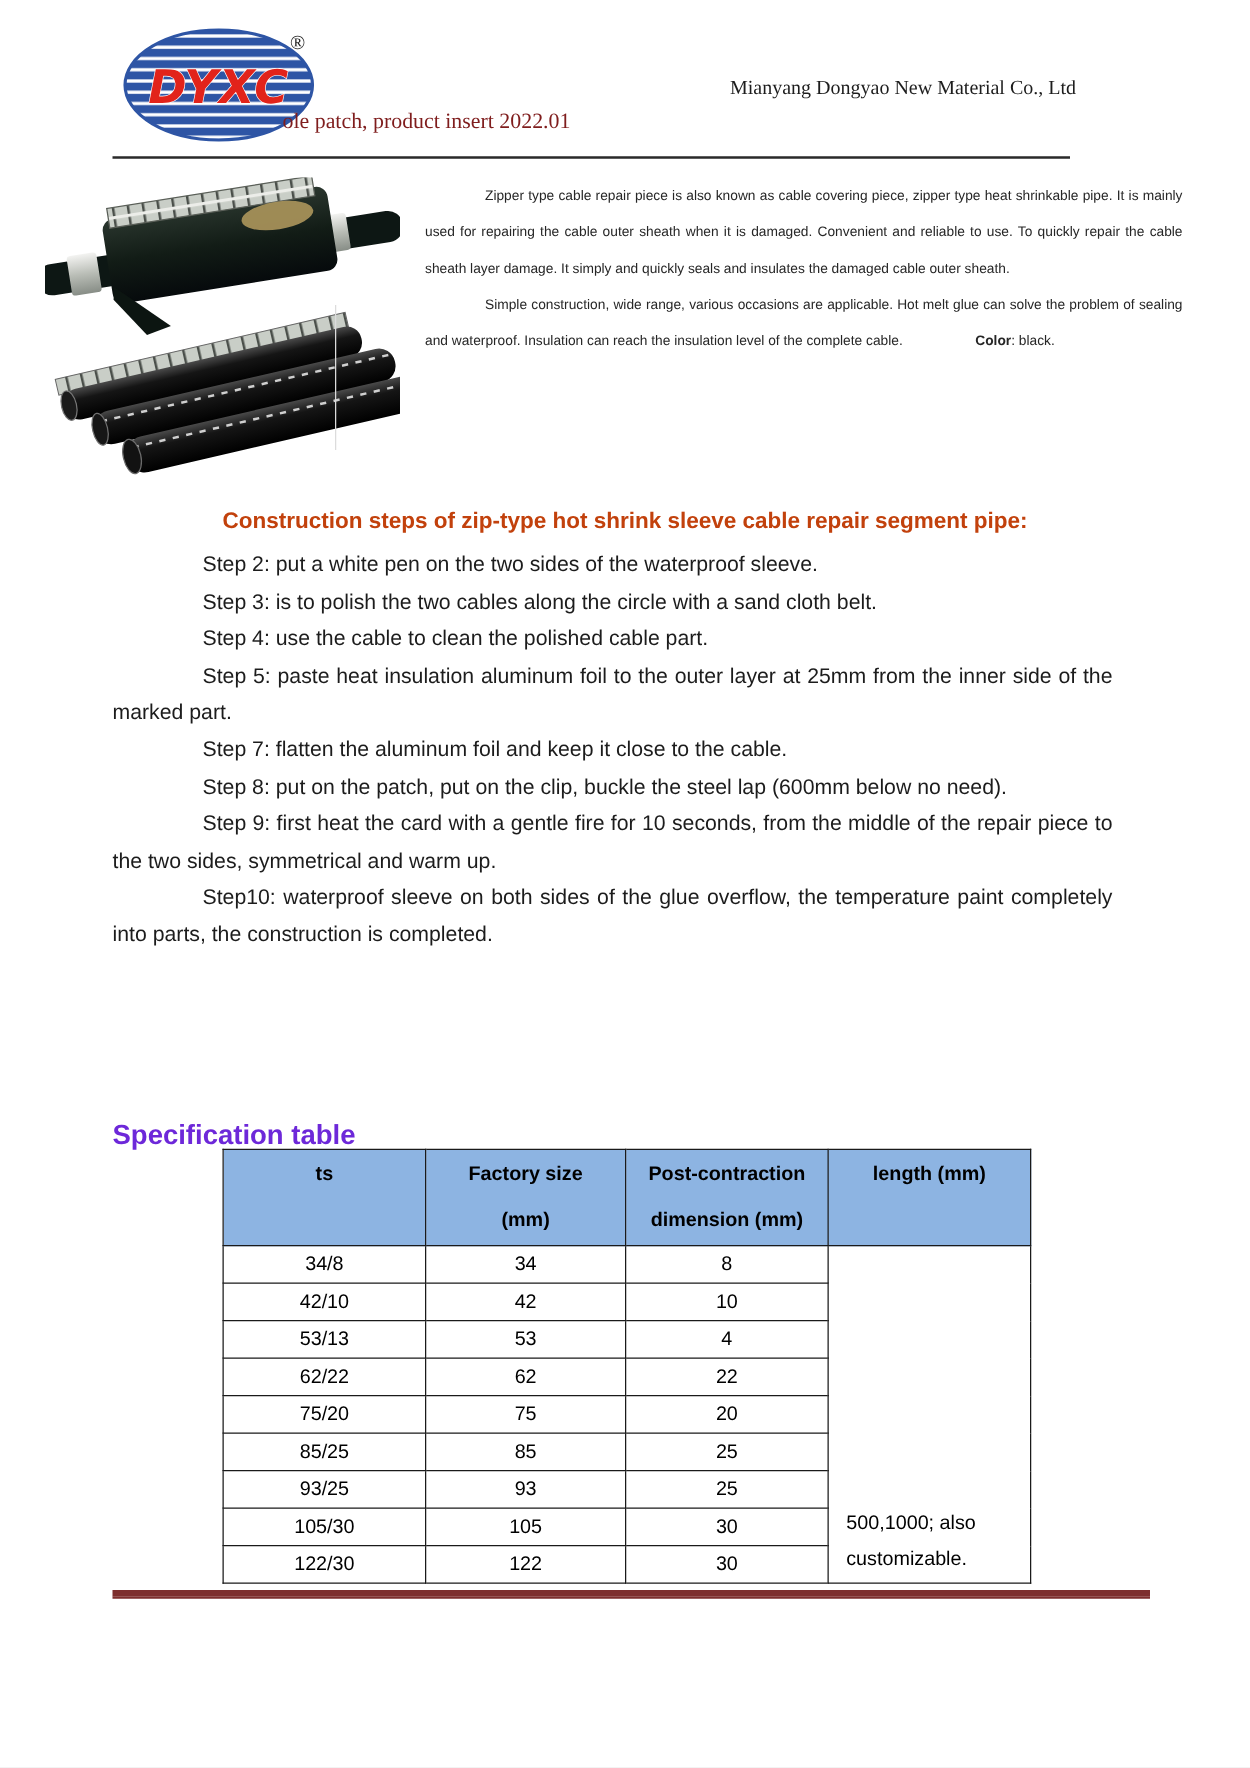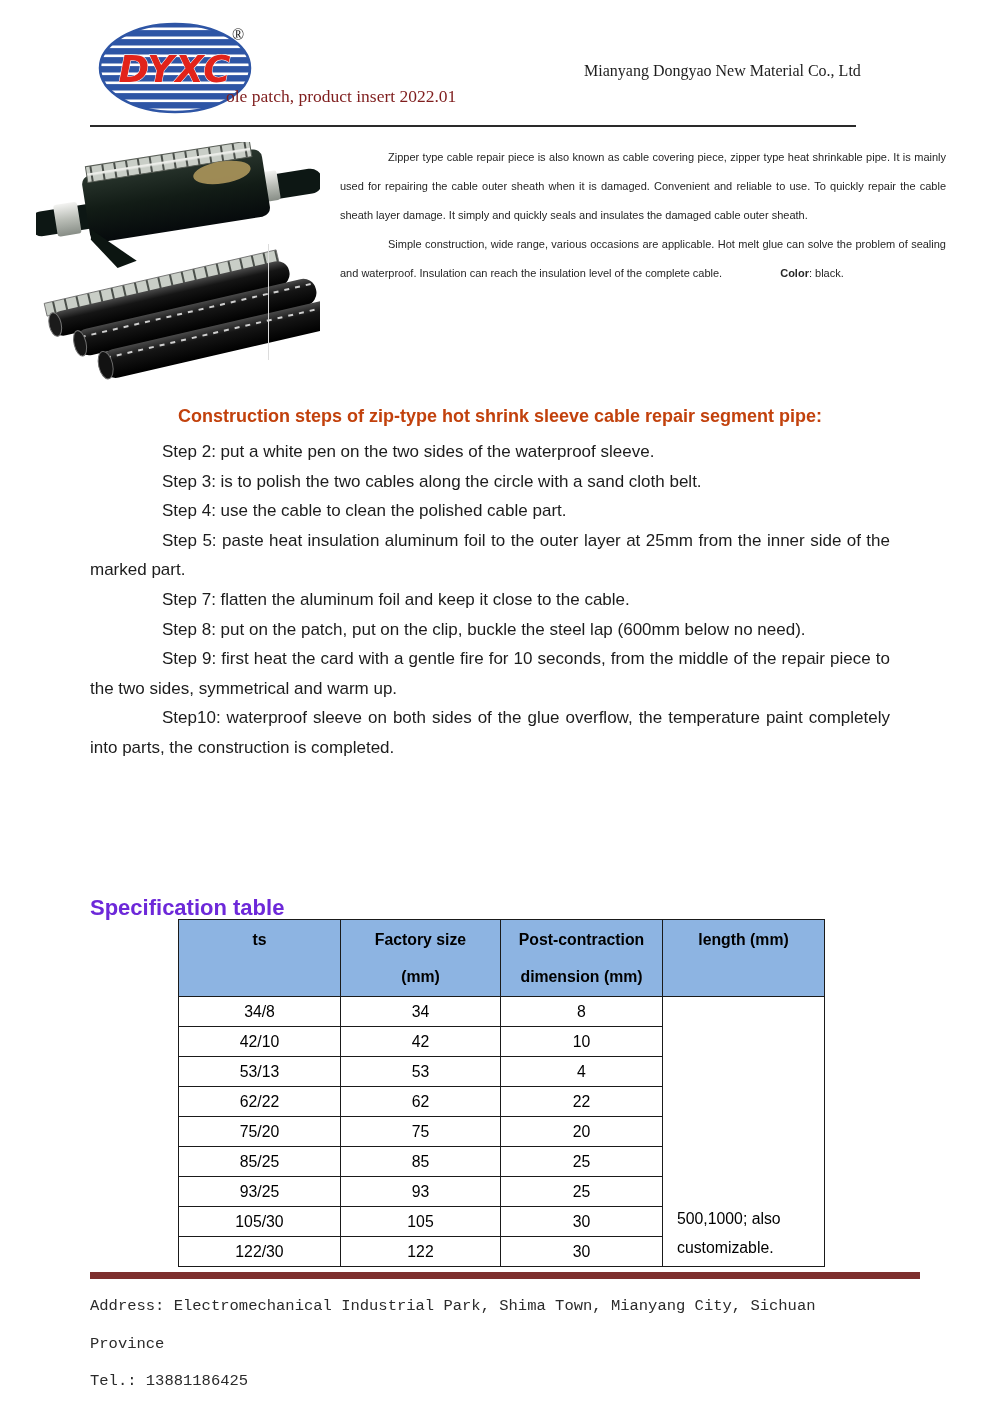--- a/index.html
+++ b/index.html
@@ -205,18 +205,14 @@
       </tr>
       <tr>
         <td>122/30</td>
         <td>122</td>
         <td>30</td>
       </tr>
     </tbody>
   </table>
 
   <div class="footer-rule"></div>
-  <div class="footer-text">
-    <div>Address: Electromechanical Industrial Park, Shima Town, Mianyang City, Sichuan Province</div>
-    <div>Tel.: 13881186425</div>
-  </div>
 
 </div>
 
 </body></html>

